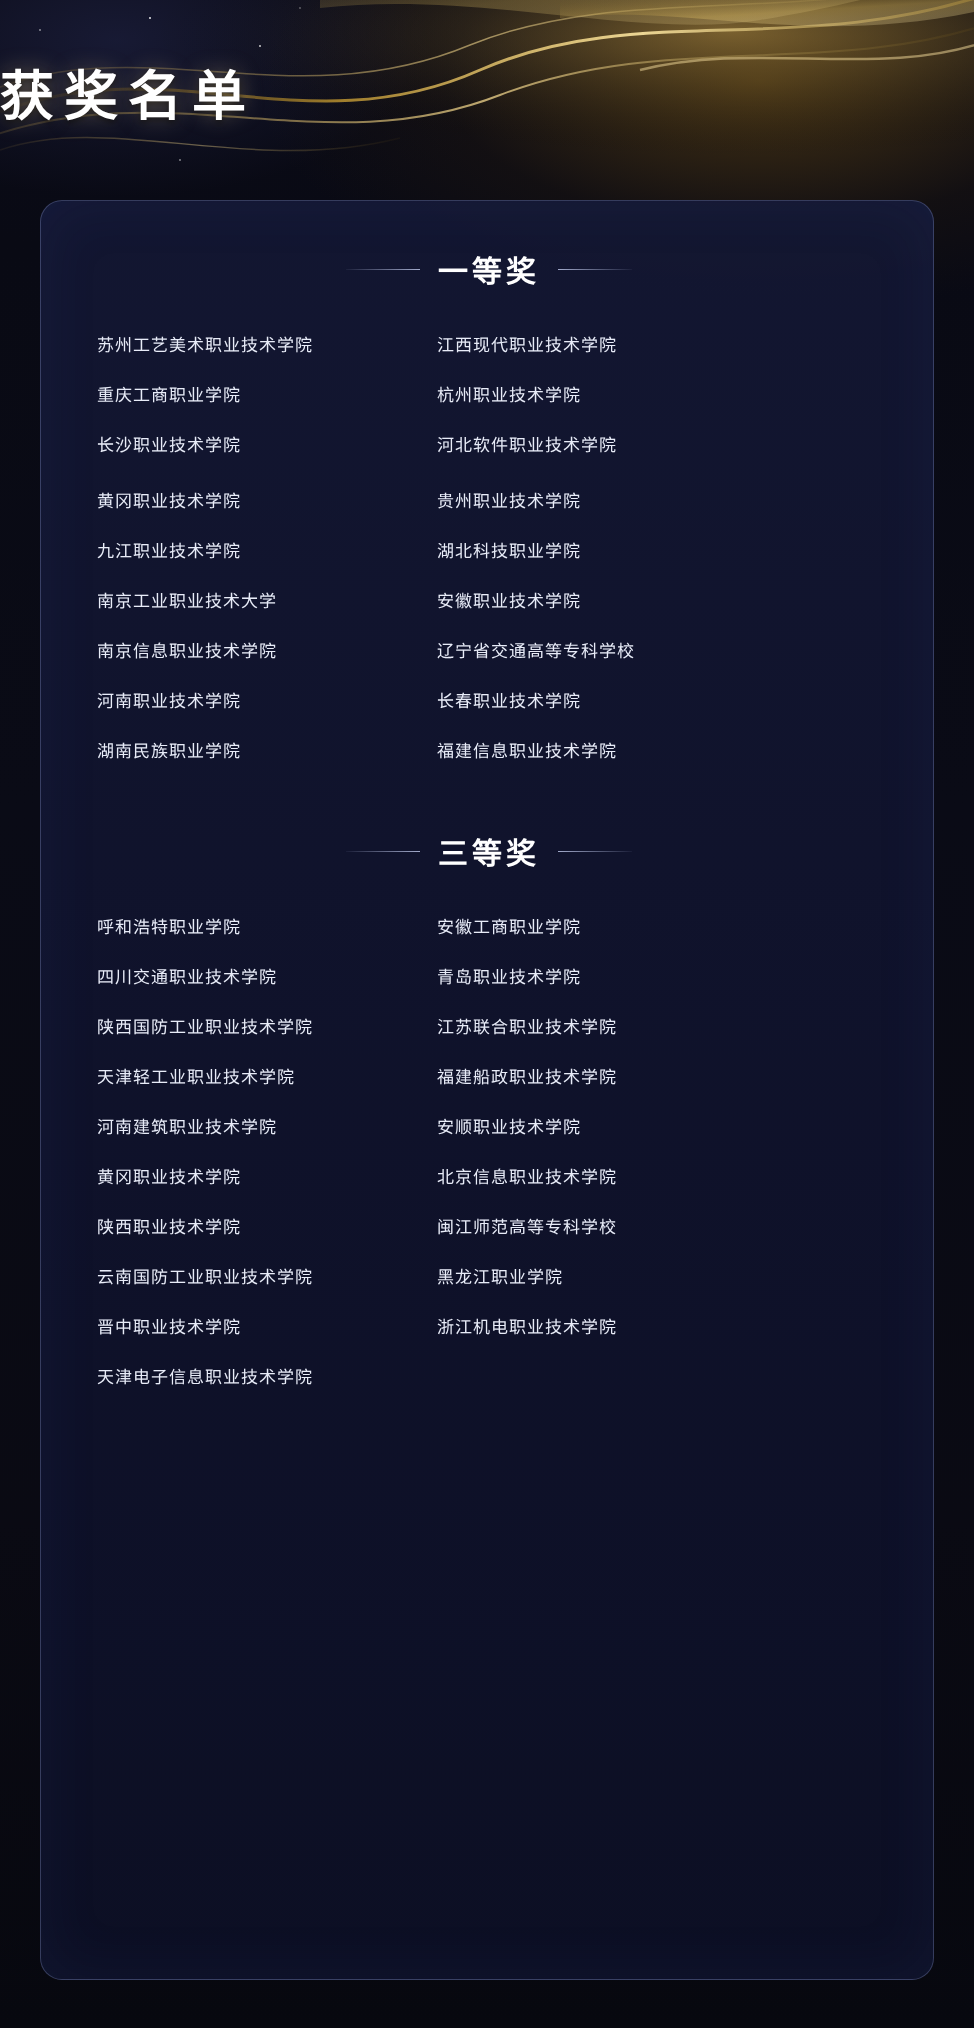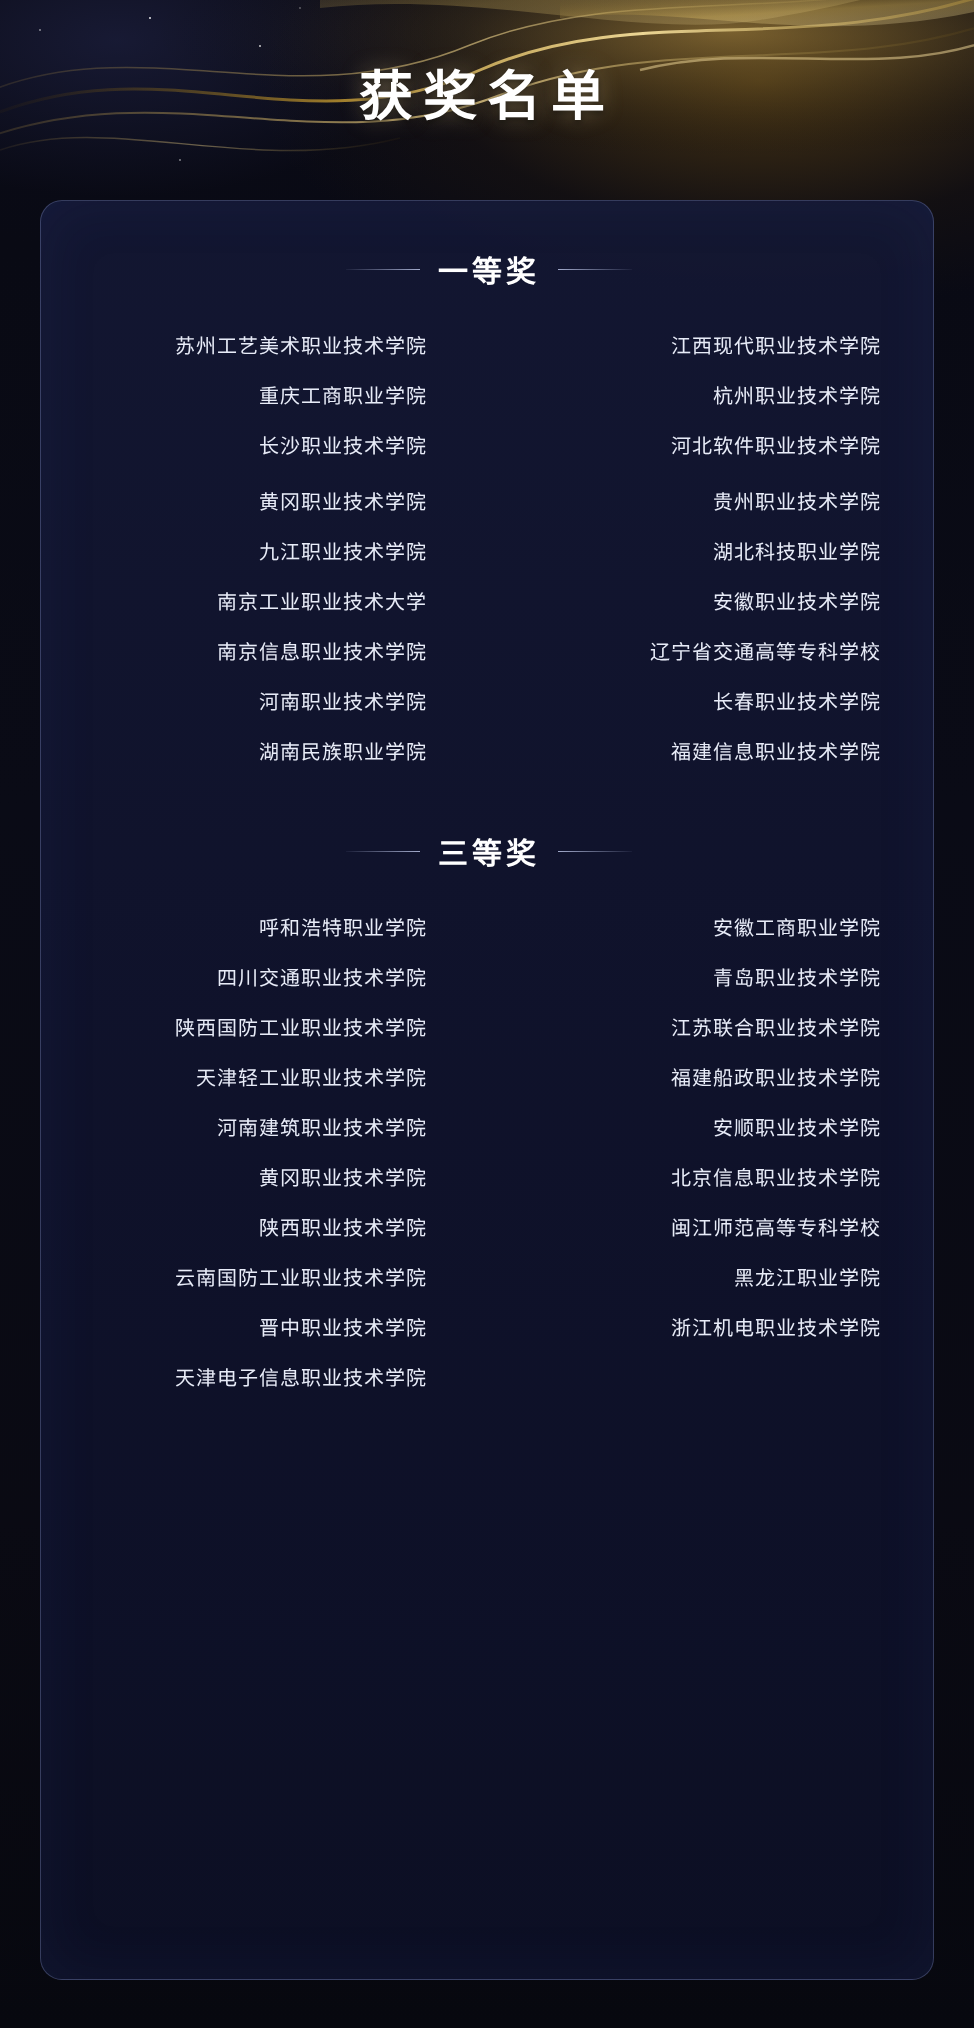--- a/index.html
+++ b/index.html
@@ -50,21 +50,21 @@
     opacity: 0.9;
   }
   .ribbon-svg { position: absolute; left: 0; top: 0; }
 
   
   .title {
     position: absolute;
     top: 52px;
     left: 0;
     width: 974px;
-    text-align: center;
+    text-align: left;
     font-size: 54px;
     font-weight: 700;
     letter-spacing: 10px;
     color: #ffffff;
     text-shadow: 0 0 22px rgba(255,225,160,0.35), 0 2px 6px rgba(0,0,0,0.8);
     z-index: 4;
   }
 
   
   .card {
@@ -109,26 +109,25 @@
   }
 
   .grid {
     display: grid;
     grid-template-columns: 330px 1fr;
     column-gap: 10px;
     row-gap: 0;
     padding: 0 52px 0 52px;
   }
   .item {
-    font-size: 20px;
+    font-size: 17px;
     line-height: 50px;
     color: #e8ecf8;
     letter-spacing: 1px;
     white-space: nowrap;
-    text-align: right;
   }
 
   .first .item { line-height: 50px; }
 </style>
 </head>
 <body>
 
 <div class="page">
 
   <div class="ribbon-wrap">

